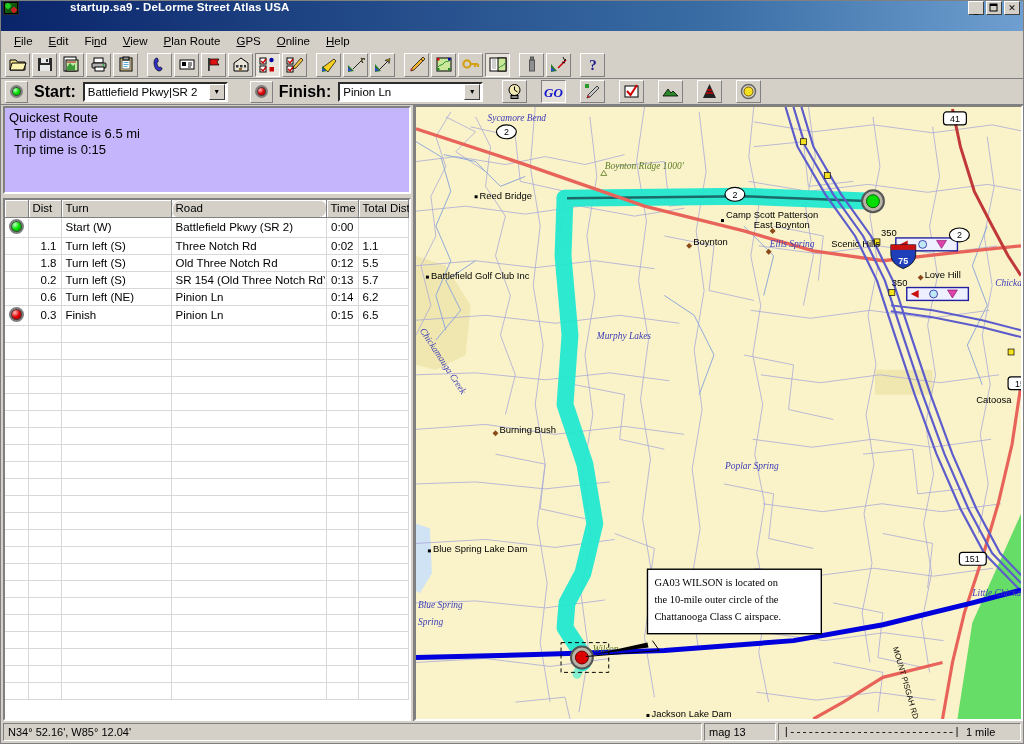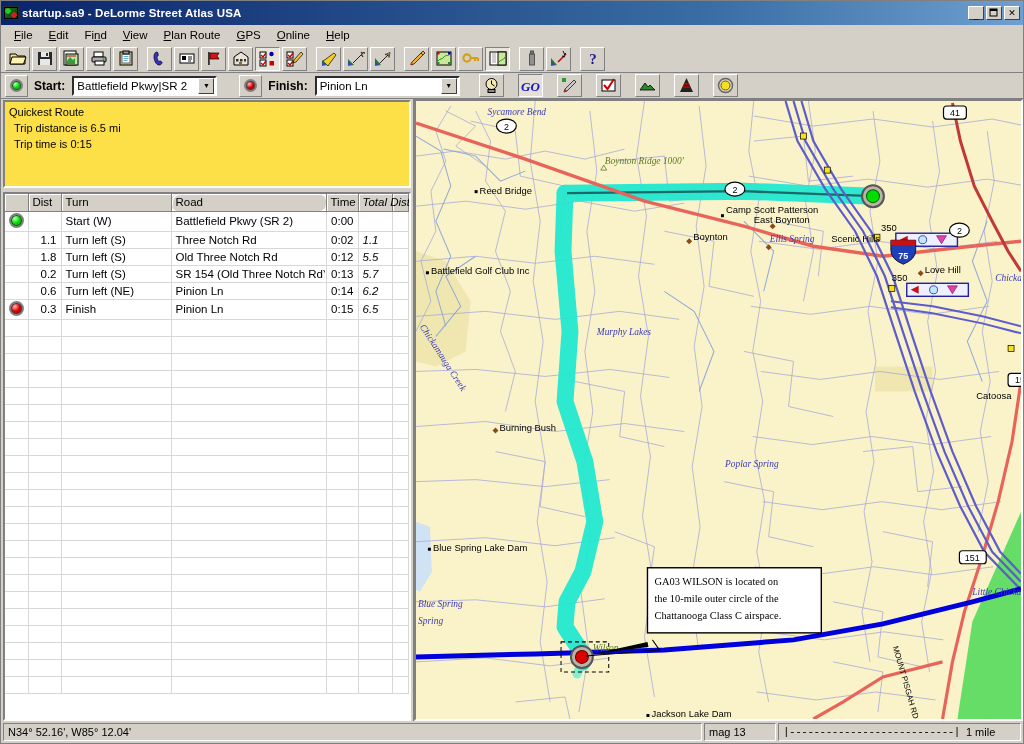--- a/index.html
+++ b/index.html
@@ -14,25 +14,26 @@
   #app {
     position: relative;
     width: 1024px; height: 744px;
     background: #d4d0c8;
     border: 1px solid #808080;
     display: flex; flex-direction: column;
   }
 
   
   .titlebar {
-    height: 24px;
+    height: 30px;
     background: linear-gradient(to right, #0a246a 0%, #3a6ea5 70%, #6f9fd0 100%);
-    display: flex; align-items: center;
+    display: flex; 
     padding: 0 2px;
     flex: none;
+    gap: 48px;
   }
   .title-icon {
     width: 16px; height: 14px;
     margin-right: 3px;
     position: relative;
     background: #000;
     border: 1px solid #2a2a2a;
     overflow: hidden;
   }
   .title-icon::before {
@@ -103,21 +104,21 @@
     padding: 1px 4px; flex: none;
     border-bottom: 1px solid #808080;
   }
   .rb-btn {
     width: 23px; height: 22px;
     background: #d4d0c8;
     border: 1px solid; border-color: #fff #808080 #808080 #fff;
     display: flex; align-items: center; justify-content: center;
     margin-right: 6px; cursor: default;
   }
-  .rb-label { font-size: 12px; font-weight: bold; margin-right: 7px; }
+  .rb-label { font-size: 16px; font-weight: bold; margin-right: 7px; }
   .combo {
     height: 20px; background: #fff;
     border: 2px inset #d4d0c8;
     border-color: #808080 #fff #fff #808080;
     display: flex; align-items: center;
     position: relative;
   }
   .combo .cval {
     flex: 1; padding: 0 3px; font-size: 11.5px;
     white-space: nowrap; overflow: hidden; color: #000;
@@ -146,24 +147,24 @@
 
   
   .leftpanel {
     width: 413px; flex: none;
     background: #d4d0c8;
     display: flex; flex-direction: column;
     border-right: 1px solid #808080;
   }
   .summary {
     height: 88px; margin: 1px 2px 0 2px;
-    background: #fde047;
+    background: #c4b5fd;
     border: 2px solid; border-color: #808080 #fff #fff #808080;
     padding: 2px 4px;
-    font-size: 11px; line-height: 16px;
+    font-size: 13px; line-height: 16px;
     color: #000;
   }
   .summary div:not(:first-child) { padding-left: 5px; }
 
   .table-wrap {
     flex: 1; margin: 4px 2px 0 2px;
     background: #fff;
     border: 2px solid; border-color: #808080 #fff #fff #808080;
     overflow: hidden;
   }
@@ -185,21 +186,21 @@
     border-bottom: 1px solid #d8d8d8;
     padding: 1px 4px; height: 17px;
     white-space: nowrap; overflow: hidden;
     vertical-align: middle;
   }
   .col-ico { width: 23px; }
   .col-dist { width: 33px; }
   .col-turn { width: 110px; }
   .col-road { width: 155px; border-radius: 7px; }
   .col-time { width: 32px; }
-  .col-total { width: 34px; font-style: italic; }
+  .col-total { width: 50px; }
   .col-pad { width: auto; }
   td.col-dist, th.col-dist, td.col-time, th.col-time { text-align: right; }
   th.col-dist, th.col-time { padding-right: 6px; }
   td.col-dist, td.col-time { padding-right: 6px; }
 
   .marker {
     width: 15px; height: 15px; border-radius: 50%;
     display: inline-block; margin: 0 auto;
     border: 2px solid #808080;
     box-shadow: inset 0 0 0 1px #404040;

